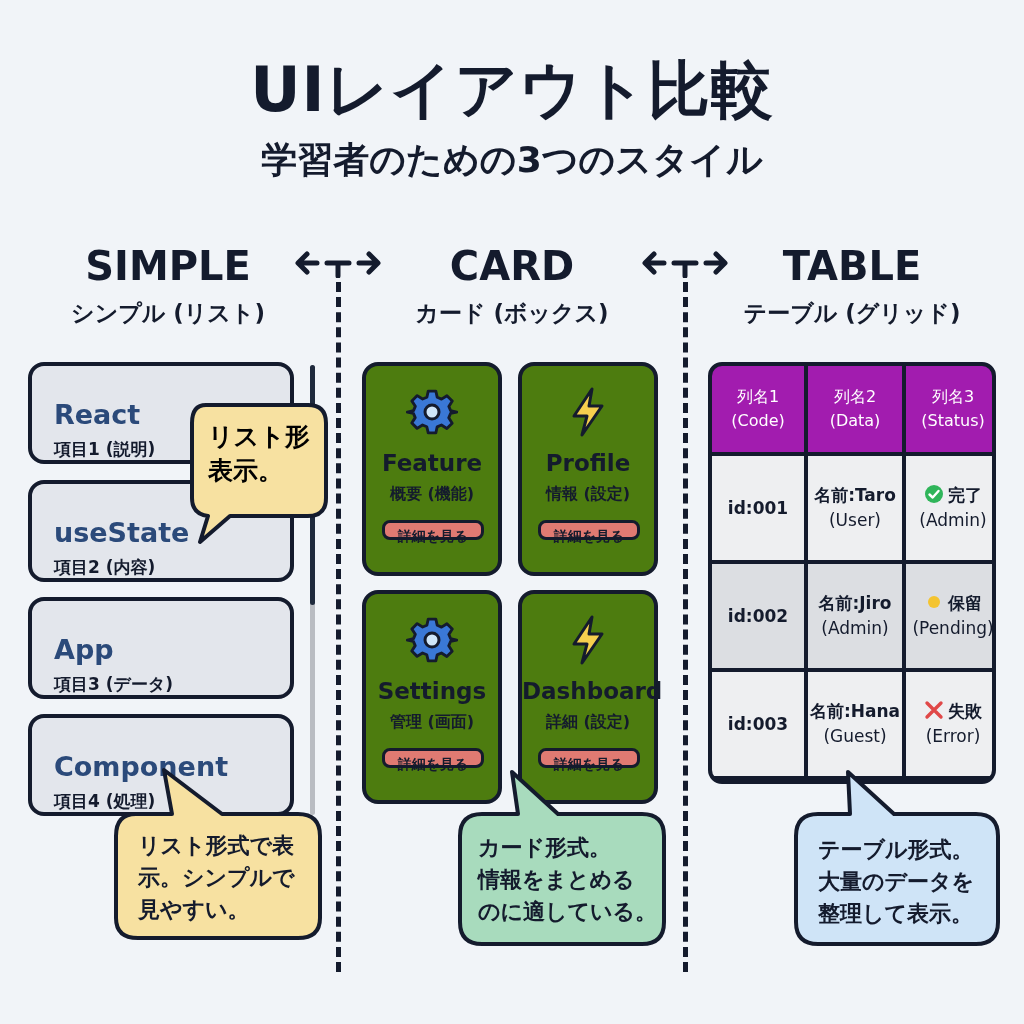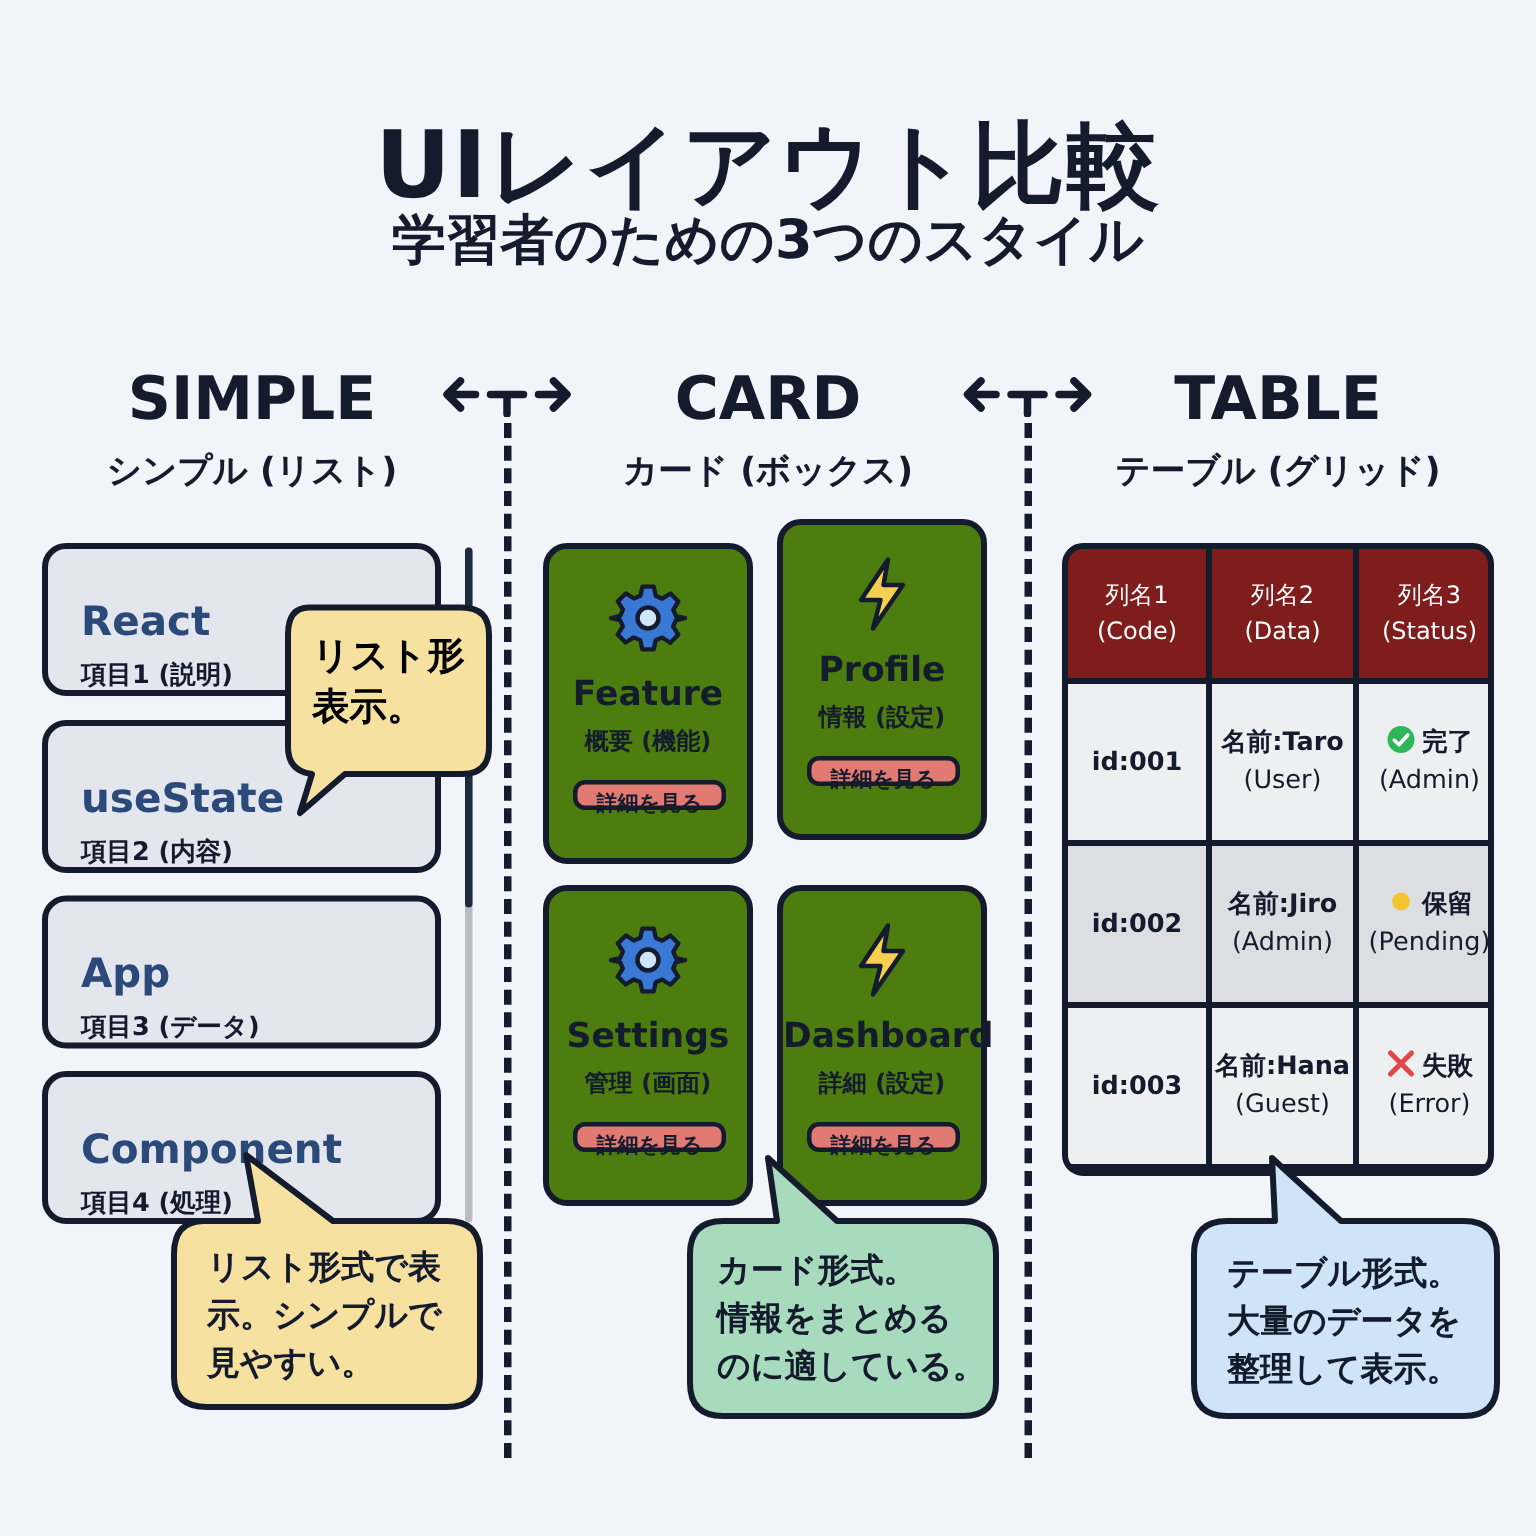--- a/index.html
+++ b/index.html
@@ -9,21 +9,21 @@
     font-family: "DejaVu Sans", "Liberation Sans", sans-serif;
     color: #141b2d;
     position: relative;
     overflow: hidden;
   }
   .abs { position: absolute; }
 
   
   .main-title {
     left: 0; width: 1024px; top: 48px; text-align: center;
-    font-size: 62px; font-weight: 900; letter-spacing: 1px; color: #141b2d; margin-top: 20px;
+    font-size: 62px; font-weight: 900; letter-spacing: 1px; color: #141b2d;
   }
   .sub-title {
     left: 0; width: 1024px; top: 136px; text-align: center;
     font-size: 36px; font-weight: bold; color: #141b2d;
   }
 
   
   .col-head { text-align: center; width: 300px; }
   .col-head .en { font-size: 40px; font-weight: 900; color: #141b2d; display: block; line-height: 48px; }
   .col-head .jp { font-size: 23px; font-weight: bold; color: #141b2d; display: block; margin-top: 8px; }
@@ -65,21 +65,21 @@
   
   .table-wrap {
     left: 708px; top: 362px; width: 288px; height: 422px;
     background: #141b2d; border-radius: 14px; overflow: hidden;
     border: 4px solid #141b2d;
   }
   .tgrid {
     display: grid; grid-template-columns: 92px 94px 94px; grid-template-rows: 86px 104px 104px 104px;
     gap: 4px; width: 100%; height: 100%;
   }
-  .th { background: #7f1d1d; color: #ffffff; display: flex; align-items: center; justify-content: center; text-align: center; font-size: 16px; line-height: 24px; white-space: pre-line; }
+  .th { background: #a21caf; color: #ffffff; display: flex; align-items: center; justify-content: center; text-align: center; font-size: 16px; line-height: 24px; white-space: pre-line; }
   .td { display: flex; align-items: center; justify-content: center; text-align: center; font-size: 17px; font-weight: bold; color: #141b2d; line-height: 25px; flex-direction: column; }
   .td.light { background: #eeeff1; }
   .td.dark { background: #dcdee2; }
   .td .line { display: block; white-space: nowrap; }
   .td .sub { font-weight: normal; }
   .status-icon { display: inline-block; vertical-align: -3px; margin-right: 4px; }
 </style>
 </head>
 <body>
 
@@ -155,21 +155,21 @@
     <svg width="52" height="52" viewBox="0 0 52 52">
         <path d="M22 4h8l1.5 6.5 4.5 1.9 5.7-3.6 5.6 5.6-3.6 5.7 1.9 4.5L52 26v0l-6.5 1.5-1.9 4.5 3.6 5.7-5.6 5.6-5.7-3.6-4.5 1.9L30 48h-8l-1.5-6.5-4.5-1.9-5.7 3.6-5.6-5.6 3.6-5.7-1.9-4.5L0 26l6.5-1.5 1.9-4.5-3.6-5.7 5.6-5.6 5.7 3.6 4.5-1.9z" transform="translate(0 0) scale(0.95) translate(1.4 1.4)" fill="#3a78d6" stroke="#141b2d" stroke-width="3" stroke-linejoin="round"></path>
         <circle cx="26" cy="26" r="7" fill="#cfe6f9" stroke="#141b2d" stroke-width="3"></circle>
       </svg>
   </div>
   <div class="title">Feature</div>
   <div class="desc">概要 (機能)</div>
   <div class="btn">詳細を見る</div>
 </div>
 
-<div class="abs card" style="left:518px; top:346px;">
+<div class="abs card" style="left:518px; top:362px;">
   <div class="icon">
     <svg width="52" height="52" viewBox="0 0 52 52">
         <path d="M30 3 L12 30 H25 L20 49 L40 20 H27 Z" fill="#f6cf4e" stroke="#141b2d" stroke-width="3" stroke-linejoin="round"></path>
       </svg>
   </div>
   <div class="title">Profile</div>
   <div class="desc">情報 (設定)</div>
   <div class="btn">詳細を見る</div>
 </div>
 

